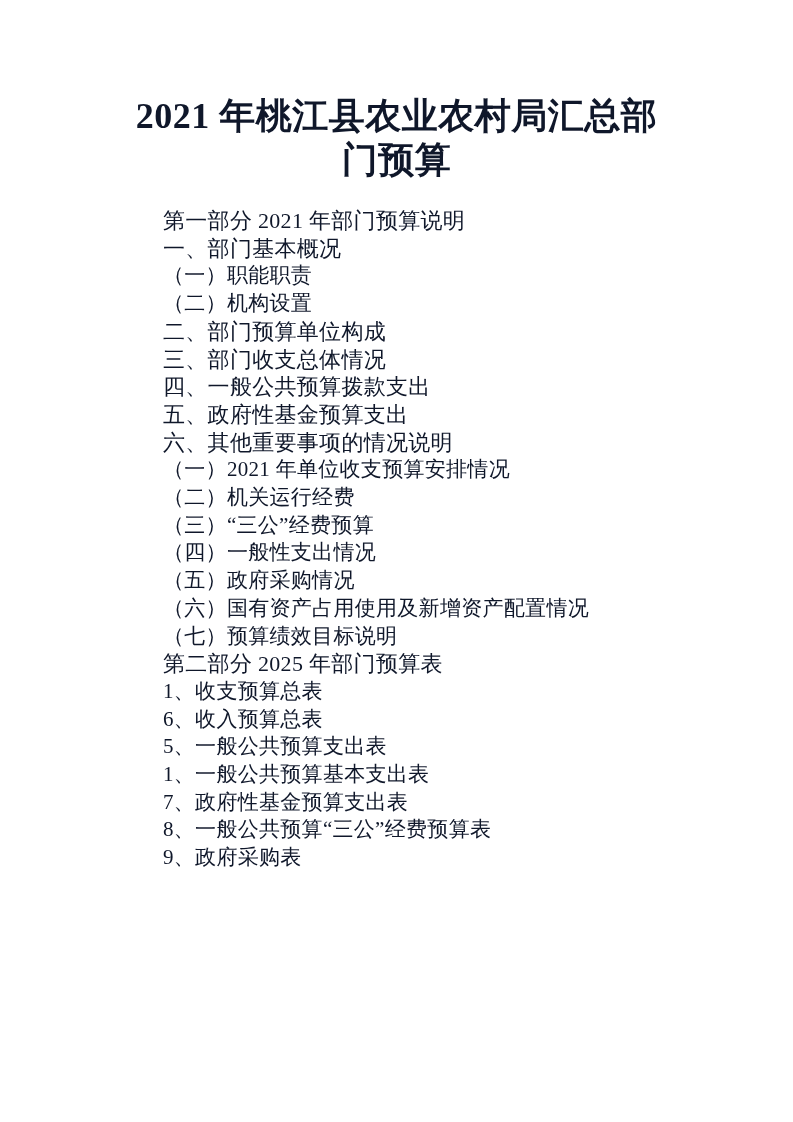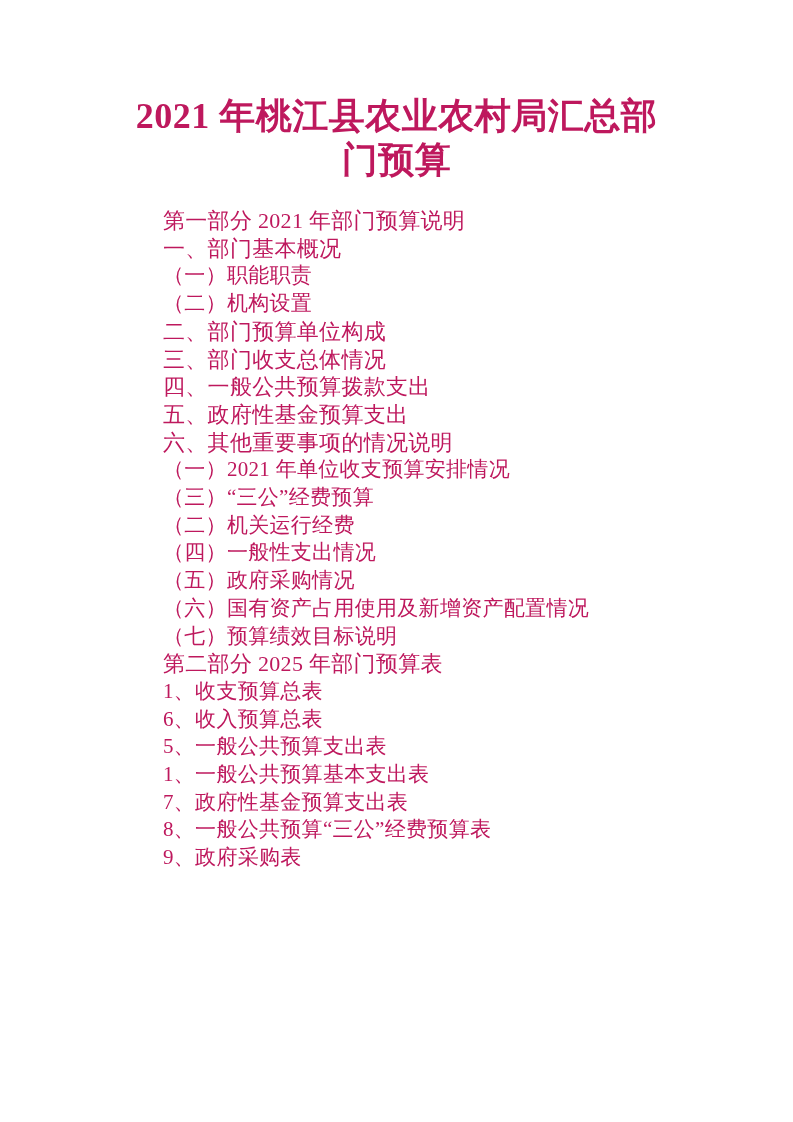--- a/index.html
+++ b/index.html
@@ -6,21 +6,21 @@
   html, body {
     margin: 0;
     padding: 0;
     background: #ffffff;
   }
   .page {
     position: relative;
     width: 793px;
     height: 1122px;
     background: #ffffff;
-    color: #be185d;
+    color: #0f172a;
     font-family: "Liberation Serif", "DejaVu Serif", serif;
     overflow: hidden;
   }
   .doc-title {
     width: 545px;
     margin: 94px auto 0 auto;
     text-align: center;
     font-size: 36px;
     line-height: 44px;
     font-weight: 700;
@@ -60,22 +60,22 @@
       <div class="toc-item bold">第一部分 2021 年部门预算说明</div>
       <div class="toc-item bold">一、部门基本概况</div>
       <div class="toc-item">（一）职能职责</div>
       <div class="toc-item">（二）机构设置</div>
       <div class="toc-item bold">二、部门预算单位构成</div>
       <div class="toc-item bold">三、部门收支总体情况</div>
       <div class="toc-item bold">四、一般公共预算拨款支出</div>
       <div class="toc-item bold">五、政府性基金预算支出</div>
       <div class="toc-item bold">六、其他重要事项的情况说明</div>
       <div class="toc-item">（一）2021 年单位收支预算安排情况</div>
+      <div class="toc-item">（二）机关运行经费</div>
       <div class="toc-item">（三）“三公”经费预算</div>
-      <div class="toc-item">（二）机关运行经费</div>
       <div class="toc-item">（四）一般性支出情况</div>
       <div class="toc-item">（五）政府采购情况</div>
       <div class="toc-item">（六）国有资产占用使用及新增资产配置情况</div>
       <div class="toc-item">（七）预算绩效目标说明</div>
       <div class="toc-item bold">第二部分 2025 年部门预算表</div>
       <div class="toc-item">1、收支预算总表</div>
       <div class="toc-item">6、收入预算总表</div>
       <div class="toc-item">5、一般公共预算支出表</div>
       <div class="toc-item">1、一般公共预算基本支出表</div>
       <div class="toc-item">7、政府性基金预算支出表</div>

